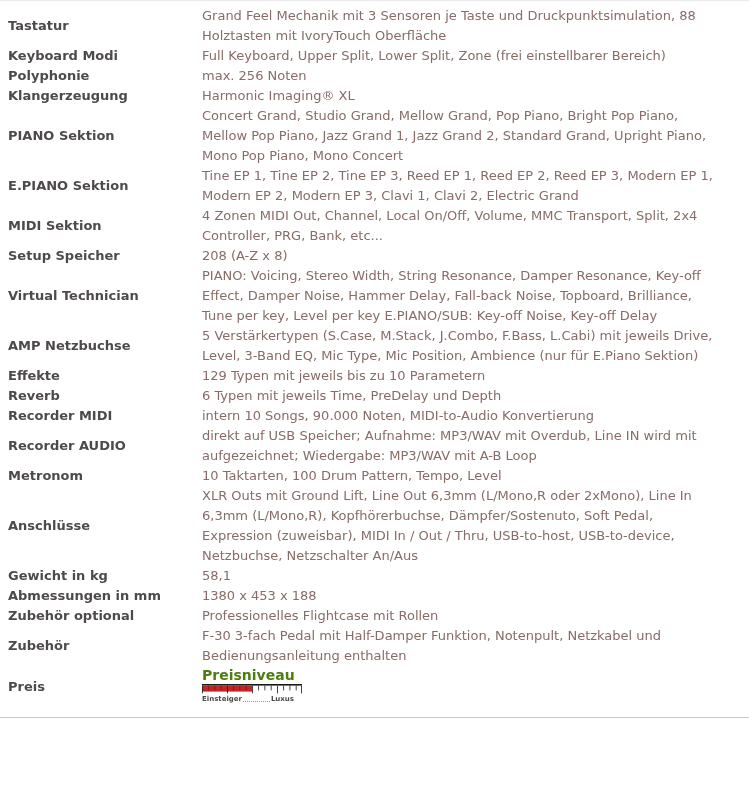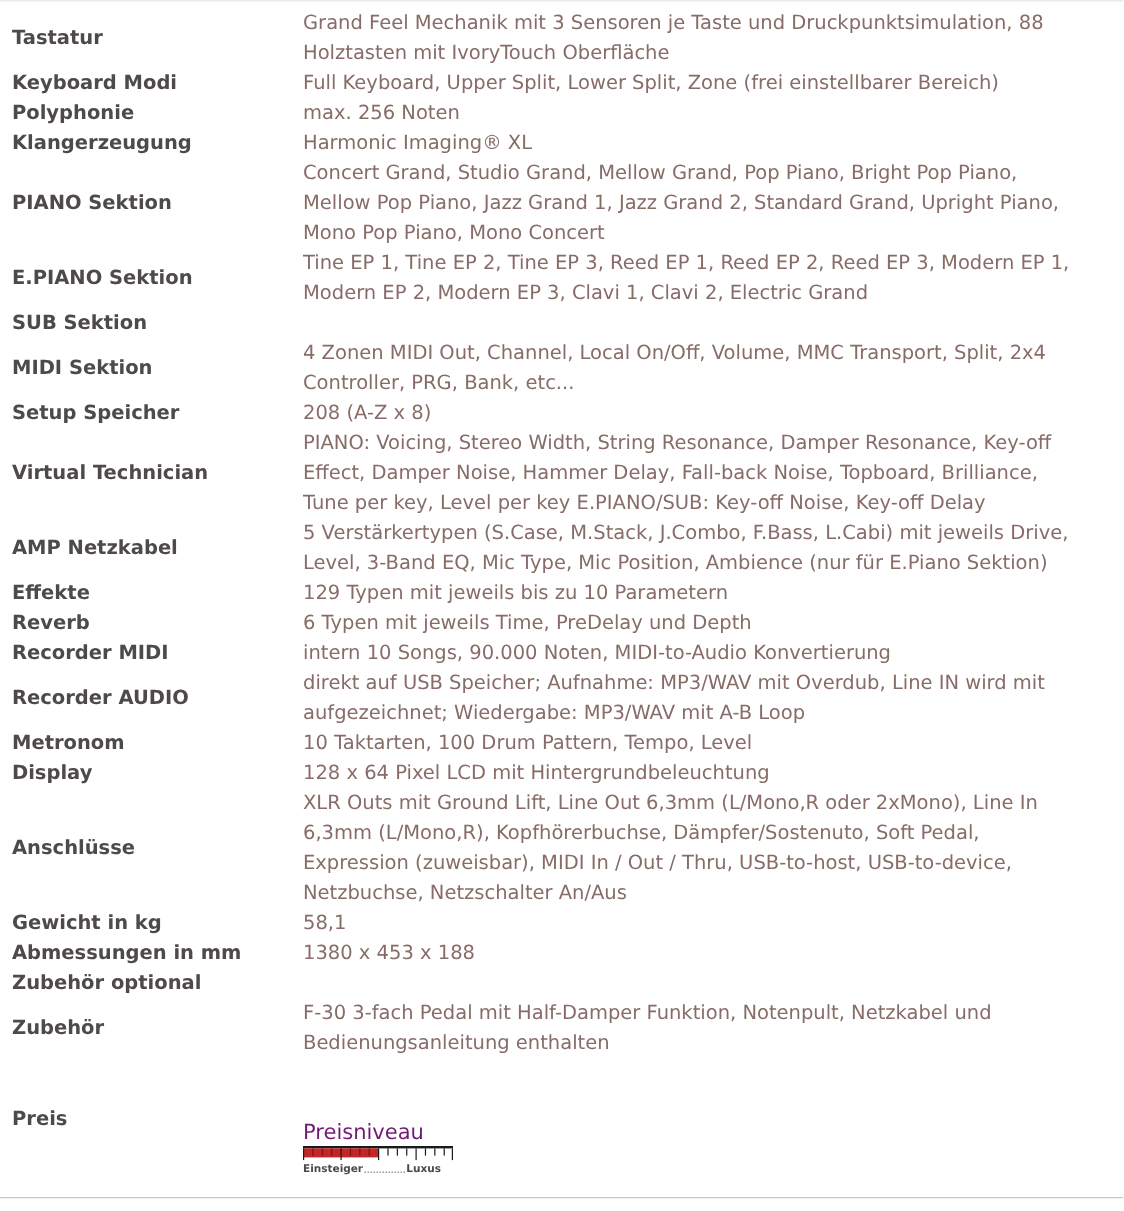--- a/index.html
+++ b/index.html
@@ -39,24 +39,23 @@
   }
   
   .pn{
     display:inline-block;
     width:102px;
     padding-top:2px;
   }
   .pn-title{
     font-size:14px;
     line-height:15px;
-    font-weight:normal;
-    color:#701a75;
+    font-weight:bold;
+    color:#4d7c0f;
     letter-spacing:0px;
-    margin-top:40px;
   }
   .pn-ruler{
     display:block;
     margin-top:1px;
   }
   .pn-labels{
     display:flex;
     align-items:flex-end;
     width:92px;
     margin-top:1px;
@@ -95,36 +94,35 @@
   </div>
   <div class="row">
     <div class="cell-label">PIANO Sektion</div>
     <div class="cell-value">Concert Grand, Studio Grand, Mellow Grand, Pop Piano, Bright Pop Piano, Mellow Pop Piano, Jazz Grand 1, Jazz Grand 2, Standard Grand, Upright Piano, Mono Pop Piano, Mono Concert</div>
   </div>
   <div class="row">
     <div class="cell-label">E.PIANO Sektion</div>
     <div class="cell-value">Tine EP 1, Tine EP 2, Tine EP 3, Reed EP 1, Reed EP 2, Reed EP 3, Modern EP 1, Modern EP 2, Modern EP 3, Clavi 1, Clavi 2, Electric Grand</div>
   </div>
   <div class="row">
-    <div class="cell-label">SUB Sektion</div>
   </div>
   <div class="row">
     <div class="cell-label">MIDI Sektion</div>
     <div class="cell-value">4 Zonen MIDI Out, Channel, Local On/Off, Volume, MMC Transport, Split, 2x4 Controller, PRG, Bank, etc...</div>
   </div>
   <div class="row">
     <div class="cell-label">Setup Speicher</div>
     <div class="cell-value">208 (A-Z x 8)</div>
   </div>
   <div class="row">
     <div class="cell-label">Virtual Technician</div>
     <div class="cell-value">PIANO: Voicing, Stereo Width, String Resonance, Damper Resonance, Key-off Effect, Damper Noise, Hammer Delay, Fall-back Noise, Topboard, Brilliance, Tune per key, Level per key E.PIANO/SUB: Key-off Noise, Key-off Delay</div>
   </div>
   <div class="row">
-    <div class="cell-label">AMP Netzkabel</div>
+    <div class="cell-label">AMP Netzbuchse</div>
     <div class="cell-value">5 Verstärkertypen (S.Case, M.Stack, J.Combo, F.Bass, L.Cabi) mit jeweils Drive, Level, 3-Band EQ, Mic Type, Mic Position, Ambience (nur für E.Piano Sektion)</div>
   </div>
   <div class="row">
     <div class="cell-label">Effekte</div>
     <div class="cell-value">129 Typen mit jeweils bis zu 10 Parametern</div>
   </div>
   <div class="row">
     <div class="cell-label">Reverb</div>
     <div class="cell-value">6 Typen mit jeweils Time, PreDelay und Depth</div>
   </div>
@@ -134,37 +132,34 @@
   </div>
   <div class="row">
     <div class="cell-label">Recorder AUDIO</div>
     <div class="cell-value">direkt auf USB Speicher; Aufnahme: MP3/WAV mit Overdub, Line IN wird mit aufgezeichnet; Wiedergabe: MP3/WAV mit A-B Loop</div>
   </div>
   <div class="row">
     <div class="cell-label">Metronom</div>
     <div class="cell-value">10 Taktarten, 100 Drum Pattern, Tempo, Level</div>
   </div>
   <div class="row">
-    <div class="cell-label">Display</div>
-    <div class="cell-value">128 x 64 Pixel LCD mit Hintergrundbeleuchtung</div>
-  </div>
-  <div class="row">
     <div class="cell-label">Anschlüsse</div>
     <div class="cell-value">XLR Outs mit Ground Lift, Line Out 6,3mm (L/Mono,R oder 2xMono), Line In 6,3mm (L/Mono,R), Kopfhörerbuchse, Dämpfer/Sostenuto, Soft Pedal, Expression (zuweisbar), MIDI In / Out / Thru, USB-to-host, USB-to-device, Netzbuchse, Netzschalter An/Aus</div>
   </div>
   <div class="row">
     <div class="cell-label">Gewicht in kg</div>
     <div class="cell-value">58,1</div>
   </div>
   <div class="row">
     <div class="cell-label">Abmessungen in mm</div>
     <div class="cell-value">1380 x 453 x 188</div>
   </div>
   <div class="row">
     <div class="cell-label">Zubehör optional</div>
+    <div class="cell-value">Professionelles Flightcase mit Rollen</div>
   </div>
   <div class="row">
     <div class="cell-label">Zubehör</div>
     <div class="cell-value">F-30 3-fach Pedal mit Half-Damper Funktion, Notenpult, Netzkabel und Bedienungsanleitung enthalten</div>
   </div>
 
   <div class="row">
     <div class="cell-label">Preis</div>
     <div class="cell-value">
       <div class="pn">

